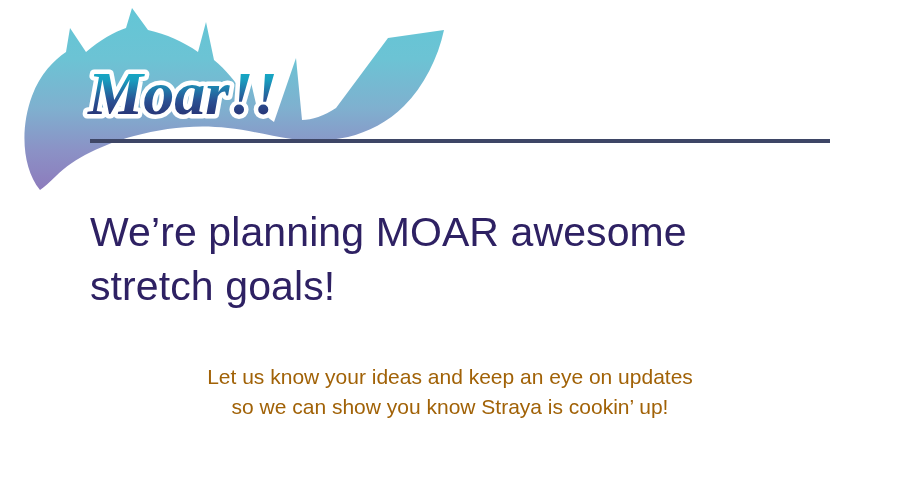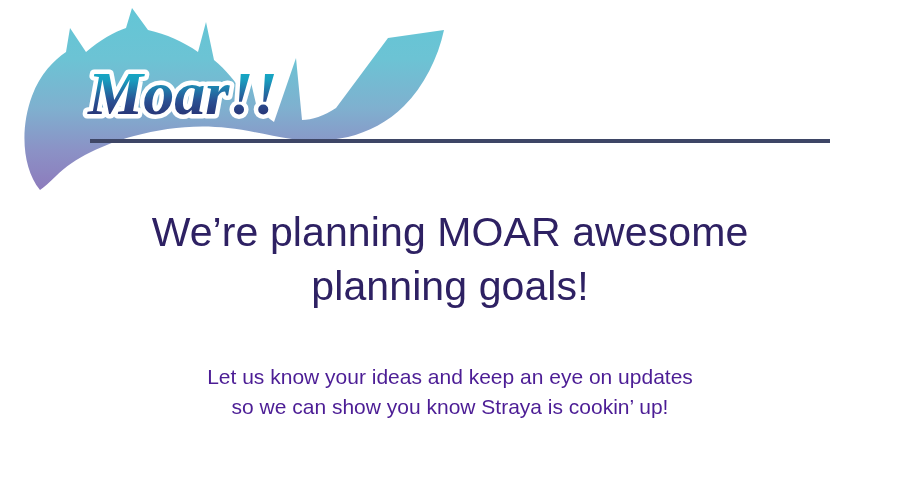--- a/index.html
+++ b/index.html
@@ -58,37 +58,36 @@
     height: 4px;
     background: #3e4666;
   }
 
   
   .headline {
     position: absolute;
     left: 90px;
     top: 205px;
     width: 720px;
-    text-align: center;
     font-size: 41px;
     line-height: 54px;
     font-weight: 400;
     color: #2e2163;
     letter-spacing: 0.1px;
   }
   .subtext {
     position: absolute;
     left: 90px;
     top: 362px;
     width: 720px;
     text-align: center;
     font-size: 21px;
     line-height: 30px;
     font-weight: 400;
-    color: #4c1d95;
+    color: #a16207;
   }
   .subtext .line {
     display: block;
   }
 </style>
 </head>
 <body>
 
 <div class="slide">
 
@@ -150,21 +149,21 @@
       <text x="6" y="62" font-family="'Liberation Serif', 'DejaVu Serif', serif" font-size="62" font-style="italic" font-weight="700" fill="none" stroke="#ffffff" stroke-width="9" stroke-linejoin="round">Moar!!</text>
       <text x="6" y="62" font-family="'Liberation Serif', 'DejaVu Serif', serif" font-size="62" font-style="italic" font-weight="700" fill="url(#wordGrad)">Moar!!</text>
     </svg>
   </div>
 
   <div class="divider-rule"></div>
 
   <div class="headline">
     <span>We’re planning MOAR awesome</span>
     <br>
-    <span>planning goals!</span>
+    <span>stretch goals!</span>
   </div>
 
   <div class="subtext">
     <span class="line">Let us know your ideas and keep an eye on updates</span>
     <span class="line">so we can show you know Straya is cookin’ up!</span>
   </div>
 
 </div>
 
 </body></html>

